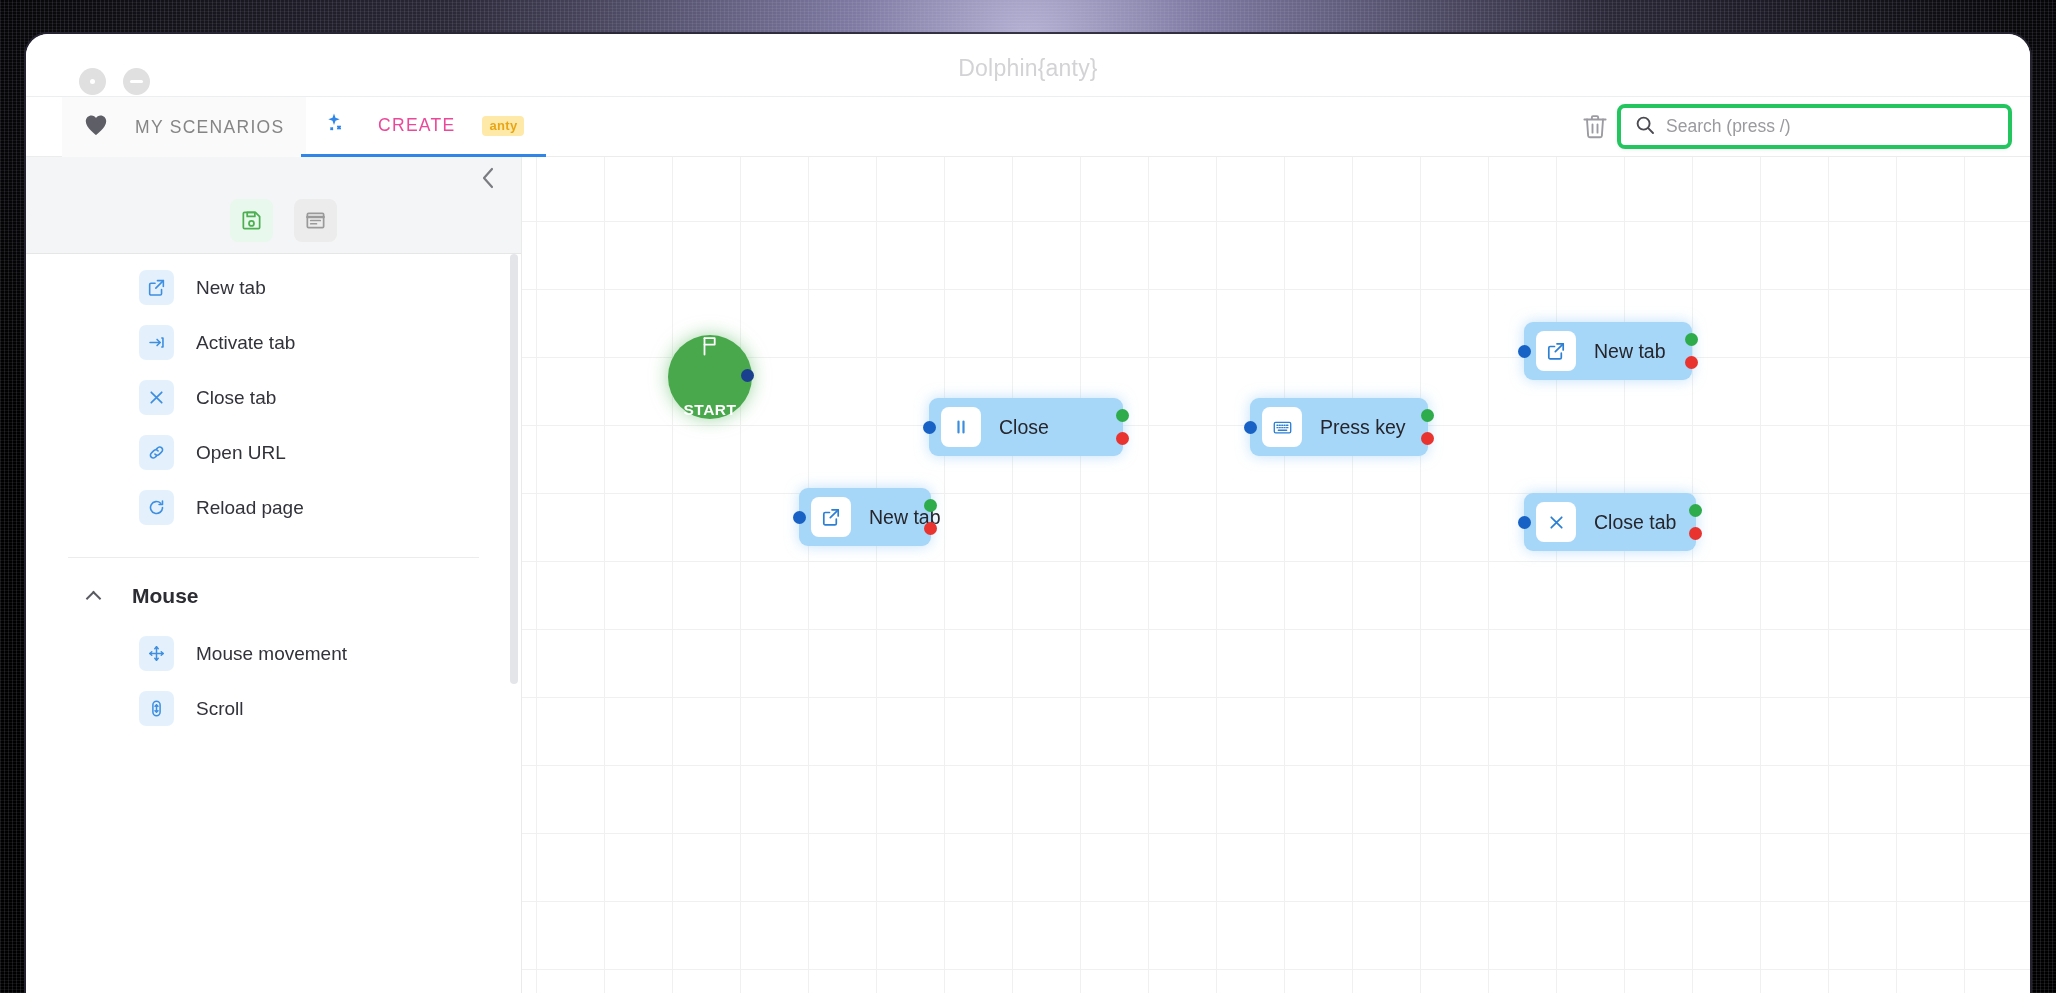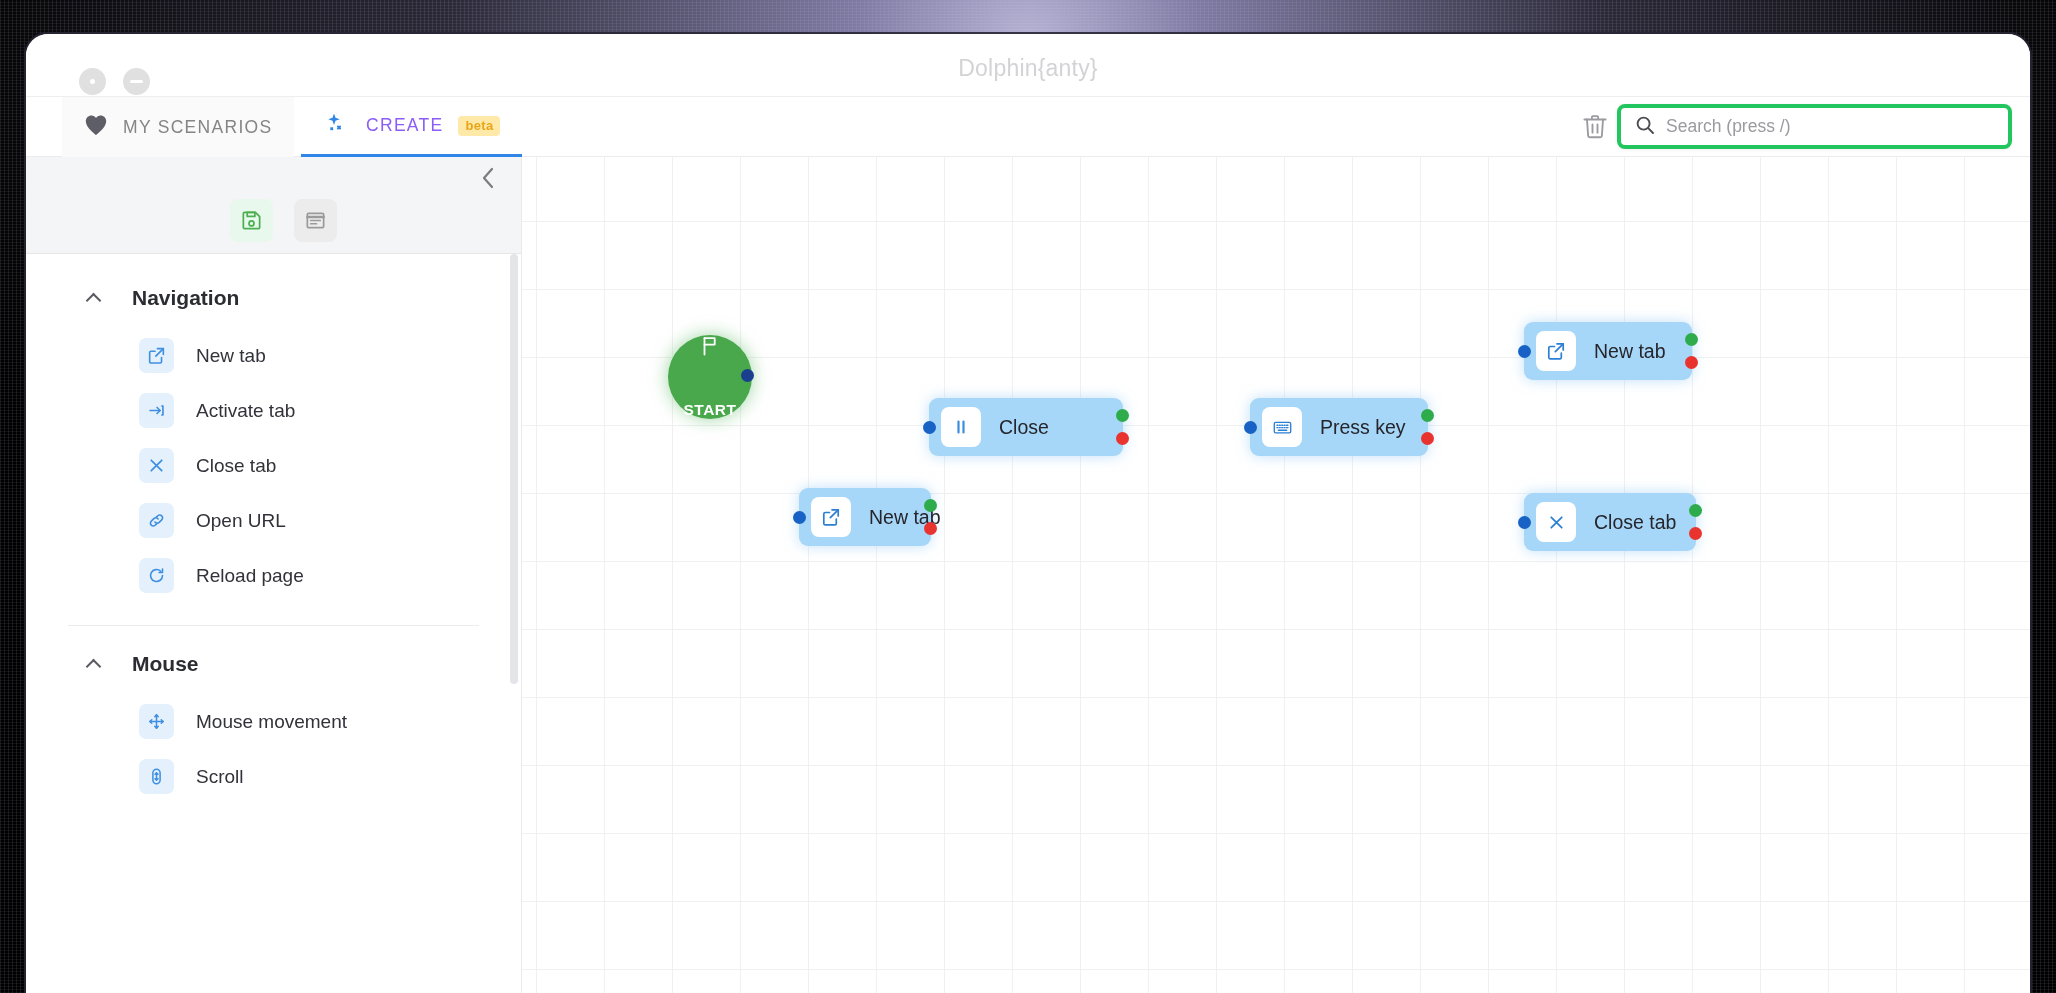--- a/index.html
+++ b/index.html
@@ -77,29 +77,29 @@
     height: 60px;
     background: #ffffff;
     border-bottom: 1px solid #ececec;
   }
   .tab {
     position: absolute;
     top: 0;
     height: 60px;
     display: flex;
     align-items: center;
-    gap: 15px;
+    gap: 27px;
     padding: 0 22px;
     cursor: pointer;
   }
   #tab-my-scenarios { left: 36px; background: #fafafa; }
   #tab-create { left: 275px; border-bottom: 3px solid #2f86e8; }
   .tab-label { font-size: 17.5px; letter-spacing: 1.3px; }
   #tab-my-scenarios .tab-label { color: #858585; }
-  #tab-create .tab-label { color: #8b5cf6; }
+  #tab-create .tab-label { color: #ec4899; }
   .beta-badge {
     background: #ffe9a8;
     color: #e8a617;
     font-size: 13px;
     font-weight: bold;
     padding: 2px 7px 3px;
     border-radius: 4px;
     letter-spacing: 0.3px;
   }
   #trash-btn {
@@ -330,21 +330,21 @@
 
     <div class="tab" id="tab-create">
       <span>
         <svg width="28" height="26" viewBox="0 0 28 26">
           <path d="M11 2.5l1.5 4.2 4.2 1.5-4.2 1.5L11 13.9 9.5 9.7 5.3 8.2l4.2-1.5L11 2.5z" fill="#2f86e8"></path>
           <path d="M8 17l1.4 1.4M9.4 17L8 18.4" stroke="#2f86e8" stroke-width="1.7" stroke-linecap="round"></path>
           <path d="M15 15.5l2 2M17 15.5l-2 2" stroke="#2f86e8" stroke-width="2" stroke-linecap="round"></path>
         </svg>
       </span>
       <span class="tab-label">CREATE</span>
-      <span class="beta-badge">beta</span>
+      <span class="beta-badge">anty</span>
     </div>
 
     <div id="trash-btn">
       <svg width="30" height="30" viewBox="0 0 24 24" fill="none" stroke="#9b9ba1" stroke-width="1.5" stroke-linecap="round">
         <path d="M3.5 6h17M9.5 6V4.2c0-.5.4-.9.9-.9h3.2c.5 0 .9.4.9.9V6"></path>
         <path d="M5.6 6l.9 13c.05.7.6 1.2 1.3 1.2h8.4c.7 0 1.25-.5 1.3-1.2l.9-13"></path>
         <path d="M10 10v6.5M14 10v6.5"></path>
       </svg>
     </div>
 
@@ -381,24 +381,20 @@
             <rect x="3.5" y="4.5" width="17" height="15" rx="1.3"></rect>
             <path d="M3.5 8.3h17" stroke-width="2.6"></path>
             <path d="M7 12h10M7 15.4h6"></path>
           </svg>
         </div>
       </div>
 
       <div id="sidebar-scroll">
 
         <div class="section">
-          <div class="section-header">
-            <span class="chev-up"></span>
-            <span class="section-title">Navigation</span>
-          </div>
 
           <div class="item">
             <span class="item-icon">
               <svg width="19" height="19" viewBox="0 0 20 20" fill="none" stroke="#3f8fe0" stroke-width="1.7" stroke-linecap="round" stroke-linejoin="round">
                 <path d="M11 2.8h6.2V9"></path>
                   <path d="M17.2 2.8L9.3 10.7"></path>
                 <path d="M15.3 12.2v4.3c0 .8-.6 1.4-1.4 1.4H4.2c-.8 0-1.4-.6-1.4-1.4V6.9c0-.8.6-1.4 1.4-1.4h4.3"></path>
               </svg>
             </span>
             <span class="item-label">New tab</span>

